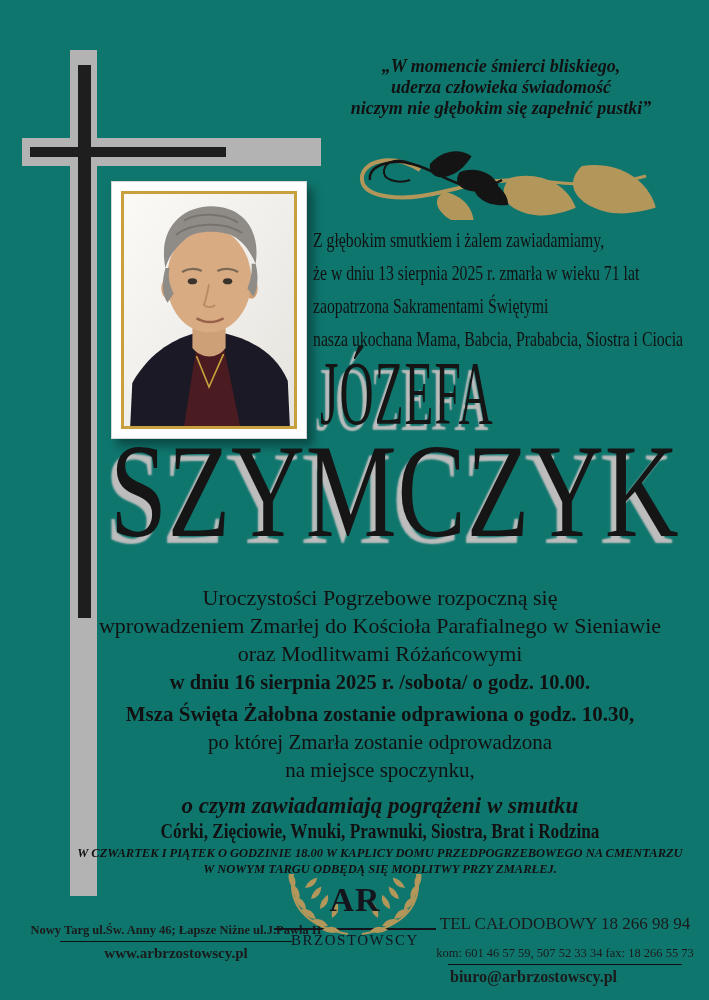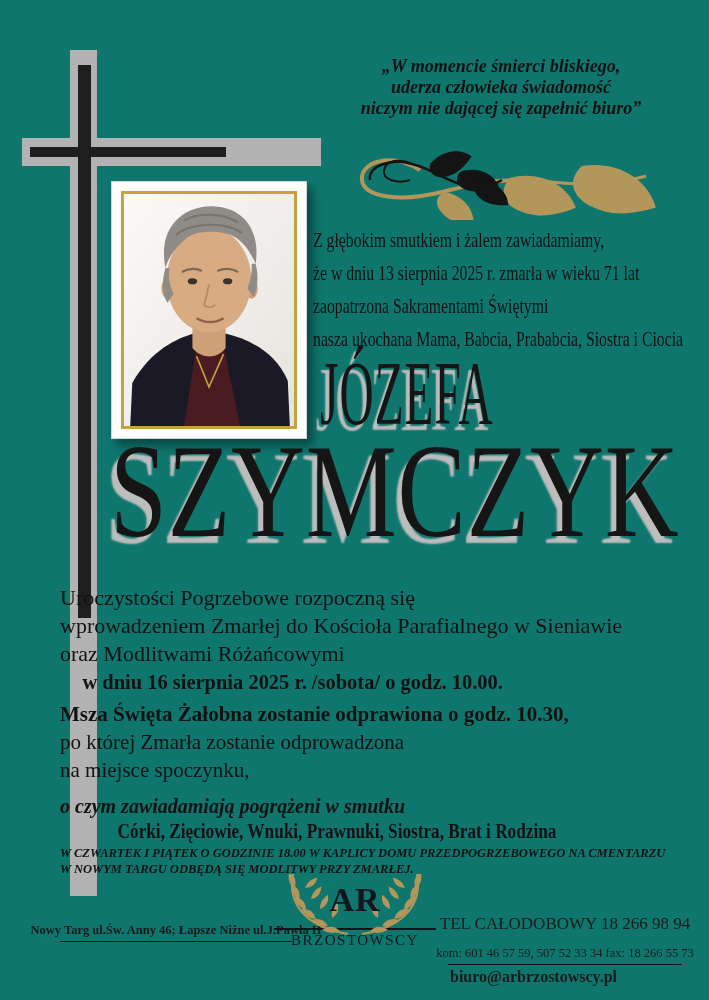--- a/index.html
+++ b/index.html
@@ -37,28 +37,28 @@
   .first-name{position:absolute;left:320px;top:348px;font-size:91px;line-height:1;
        letter-spacing:2px;color:#151515;white-space:nowrap;
        transform:scaleX(.52);transform-origin:0 0;
        text-shadow:-8px 6px 2px #bdbdbd;}
   .last-name{position:absolute;left:110px;top:425px;font-size:133px;line-height:1;
        letter-spacing:1px;color:#151515;white-space:nowrap;
        transform:scaleX(.77);transform-origin:0 0;
        text-shadow:-7px 7px 2px #bdbdbd;}
 
   
-  .cblock{position:absolute;left:60px;width:640px;text-align:left;color:#111;}
+  .cblock{position:absolute;left:60px;width:640px;text-align:center;color:#111;}
   .cblock div{white-space:nowrap;}
   .ceremony{top:584px;font-size:22px;line-height:28px;}
   .mass{top:700px;font-size:21px;line-height:28px;}
   .bold{font-weight:bold;}
   .cond90{transform:scaleX(.93);transform-origin:50% 50%;}
   .mourners{top:794px;}
-  .mourn-intro{font-size:20px;line-height:24px;font-weight:bold;font-style:italic;}
+  .mourn-intro{font-size:23px;line-height:24px;font-weight:bold;font-style:italic;}
   .mourn-family{font-size:21px;line-height:27px;font-weight:bold;
                 transform:scaleX(.82);transform-origin:50% 50%;}
   .mourn-note{font-size:12.5px;line-height:16px;font-style:italic;font-weight:bold;}
 
   
   .f-left{position:absolute;left:18px;top:914px;width:316px;text-align:center;}
   .f-left .title{font-size:17px;font-weight:bold;letter-spacing:.5px;white-space:nowrap;}
   .f-left .addr{font-size:12.5px;margin-top:9px;white-space:nowrap;font-weight:bold;}
   .f-rule{height:0;border-top:1.5px solid #111;margin:3px auto 3px auto;}
   .f-left .f-rule{width:232px;}
@@ -85,21 +85,21 @@
   <div>
     <div class="bar gray-v"></div>
     <div class="bar gray-h"></div>
     <div class="bar black-v"></div>
     <div class="bar black-h"></div>
   </div>
 
   <div class="quote">
     <div>„W momencie śmierci bliskiego,</div>
     <div>uderza człowieka świadomość</div>
-    <div>niczym nie dającej się zapełnić biuro”</div>
+    <div>niczym nie głębokim się zapełnić pustki”</div>
   </div>
 
   <svg class="ornament" viewBox="0 0 312 80">
     <defs>
       <path id="olf" d="M0,0 C4,-11 15,-19 27,-16 C25,-8 22,1 12,6 C5,9 1,5 0,0 Z"></path>
     </defs>
     <path d="M70,30 C40,12 10,22 12,40 C14,58 52,62 92,52 C120,45 140,40 170,40" fill="none" stroke="#b3975a" stroke-width="4"></path>
     <path d="M170,40 C210,40 240,52 296,36" fill="none" stroke="#b3975a" stroke-width="3"></path>
     <use href="#olf" fill="#b3975a" transform="translate(95,52) rotate(80) scale(1.4)"></use>
     <use href="#olf" fill="#b3975a" transform="translate(160,38) rotate(55) scale(2.3)"></use>
@@ -167,20 +167,21 @@
   <div class="cblock mourners">
     <div class="mourn-intro">o czym zawiadamiają pogrążeni w smutku</div>
     <div class="mourn-family">Córki, Zięciowie, Wnuki, Prawnuki, Siostra, Brat i Rodzina</div>
     <div class="mourn-note">W CZWARTEK I PIĄTEK O GODZINIE 18.00 W KAPLICY DOMU PRZEDPOGRZEBOWEGO NA CMENTARZU</div>
     <div class="mourn-note">W NOWYM TARGU ODBĘDĄ SIĘ MODLITWY PRZY ZMARŁEJ.</div>
   </div>
 
   <div class="f-left">
     <div class="addr">Nowy Targ ul.Św. Anny 46; Łapsze Niżne ul.J.Pawła II</div>
     <div class="f-rule"></div>
+    <div class="site">www.arbrzostowscy.pl</div>
   </div>
 
   <div class="logo">
     <svg class="wreath" viewBox="0 0 166 62">
       <defs>
           <path id="lf" d="M0,0 Q7,-6 16,-3 Q9,5 0,0 Z"></path>
         </defs>
       <g fill="#b3975a" stroke="none">
         <g>
           <path d="M76,60 C40,54 18,36 20,6" fill="none" stroke="#b3975a" stroke-width="2"></path>

